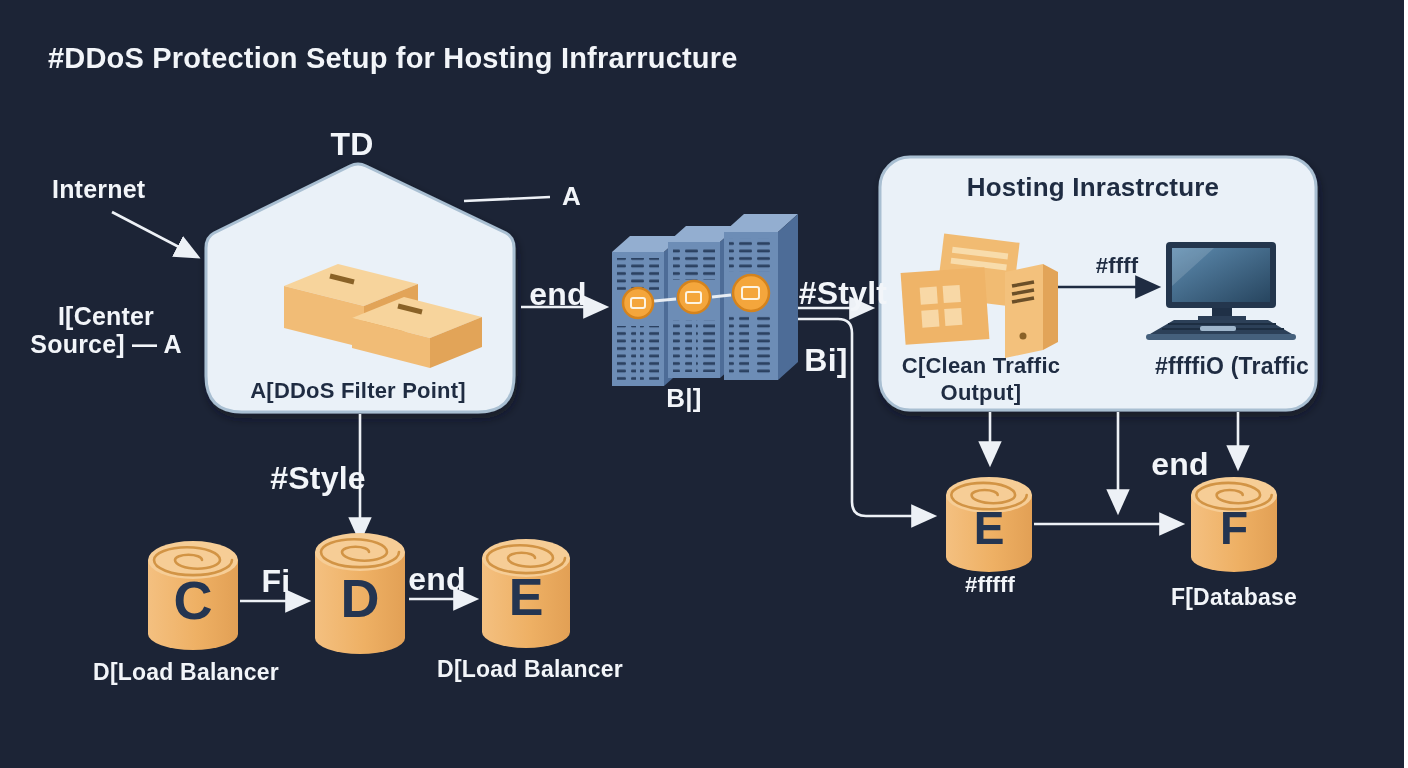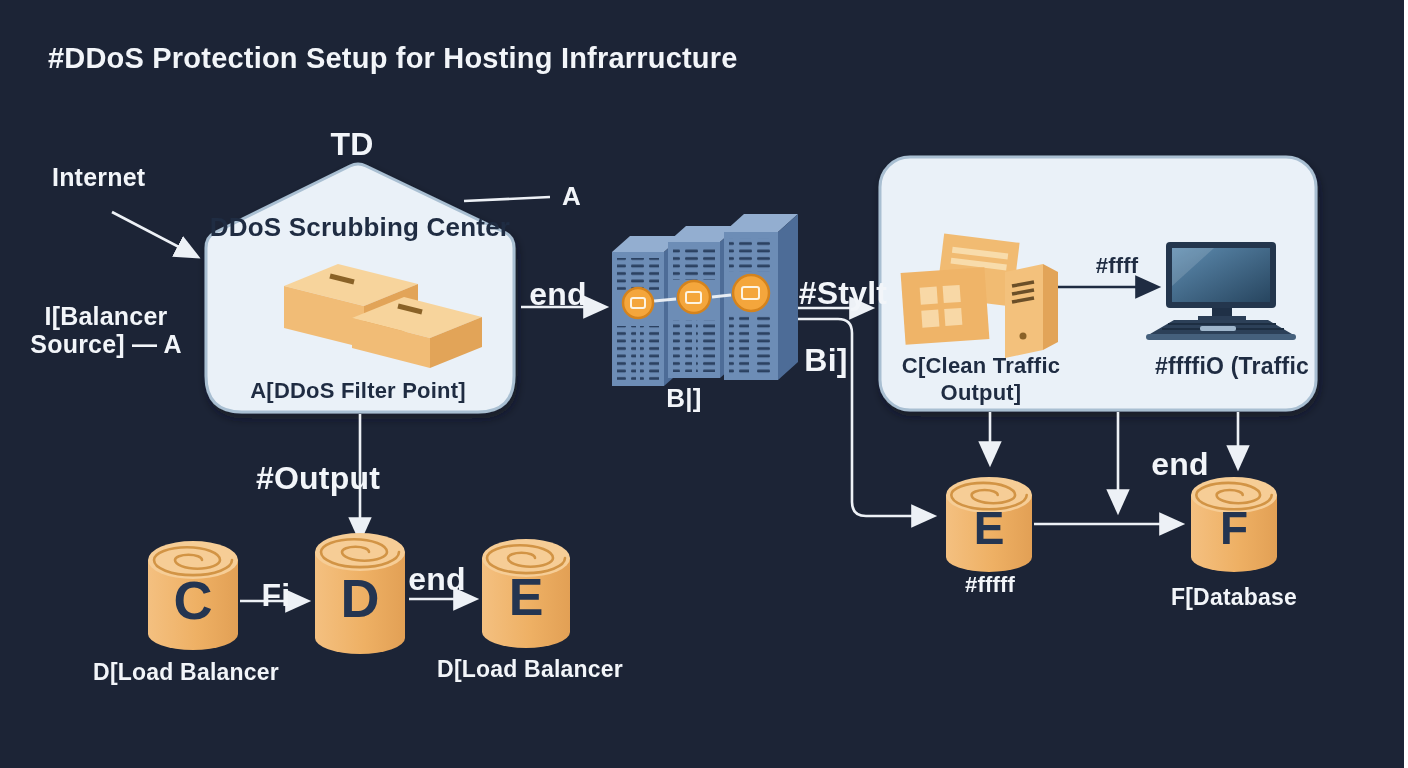--- a/index.html
+++ b/index.html
@@ -188,36 +188,36 @@
     <g>
       <path d="M1191 495 L1191 557 A43 15 0 0 0 1277 557 L1277 495 Z" fill="url(#gCyl)"></path>
       <ellipse cx="1234" cy="495" rx="43" ry="18" fill="#f6cd96"></ellipse>
       <use href="#swirl" transform="translate(1234 495) scale(1.45 0.55)"></use>
     </g>
   </svg>
 
   <div class="lbl title" style="left:48px;top:42px;">#DDoS Protection Setup for Hosting Infrarructure</div>
 
   <div class="lbl f27 ctr" style="left:352px;top:126px;">TD</div>
-  <div class="lbl f25" style="left:52px;top:163px;">Internet</div>
-  <div class="lbl f25 ctr" style="left:106px;top:302px;">I[Balancer</div>
+  <div class="lbl f25" style="left:52px;top:175px;">Internet</div>
+  <div class="lbl f25 ctr" style="left:106px;top:302px;">I[Center</div>
   <div class="lbl f25 ctr" style="left:106px;top:330px;">Source] — A</div>
   <div class="lbl f26" style="left:562px;top:181px;">A</div>
   <div class="lbl f24 ctr" style="left:558px;top:276px;">end</div>
   <div class="lbl f24 ctr" style="left:843px;top:275px;">#Stylt</div>
   <div class="lbl f24 ctr" style="left:826px;top:342px;">Bi]</div>
   <div class="lbl f26 ctr" style="left:684px;top:383px;">B|]</div>
-  <div class="lbl f24 ctr" style="left:318px;top:460px;">#Output</div>
-  <div class="lbl f24 ctr" style="left:276px;top:563px;margin-top:14px;">Fi</div>
+  <div class="lbl f24 ctr" style="left:318px;top:460px;">#Style</div>
+  <div class="lbl f24 ctr" style="left:276px;top:563px;">Fi</div>
   <div class="lbl f24 ctr" style="left:437px;top:561px;">end</div>
   <div class="lbl f24 ctr" style="left:1180px;top:446px;">end</div>
 
-  <div class="lbl f26 ctr dark" style="left:360px;top:212px;">DDoS Scrubbing Center</div>
   <div class="lbl f22 ctr dark" style="left:358px;top:378px;text-align:right;">A[DDoS Filter Point]</div>
 
+  <div class="lbl f26 ctr dark" style="left:1093px;top:172px;">Hosting Inrastrcture</div>
   <div class="lbl f22 ctr dark" style="left:981px;top:353px;">C[Clean Traffic</div>
   <div class="lbl f22 ctr dark" style="left:981px;top:380px;">Output]</div>
   <div class="lbl f22 ctr dark" style="left:1117px;top:253px;">#ffff</div>
   <div class="lbl f23 ctr dark" style="left:1232px;top:353px;">#ffffiO (Traffic</div>
 
   <div class="cyl-letter" style="left:193px;top:600px;font-size:54px;">C</div>
   <div class="cyl-letter" style="left:360px;top:598px;font-size:54px;">D</div>
   <div class="cyl-letter" style="left:526px;top:597px;font-size:52px;">E</div>
   <div class="cyl-letter" style="left:989px;top:528px;font-size:46px;">E</div>
   <div class="cyl-letter" style="left:1234px;top:528px;font-size:46px;">F</div>

